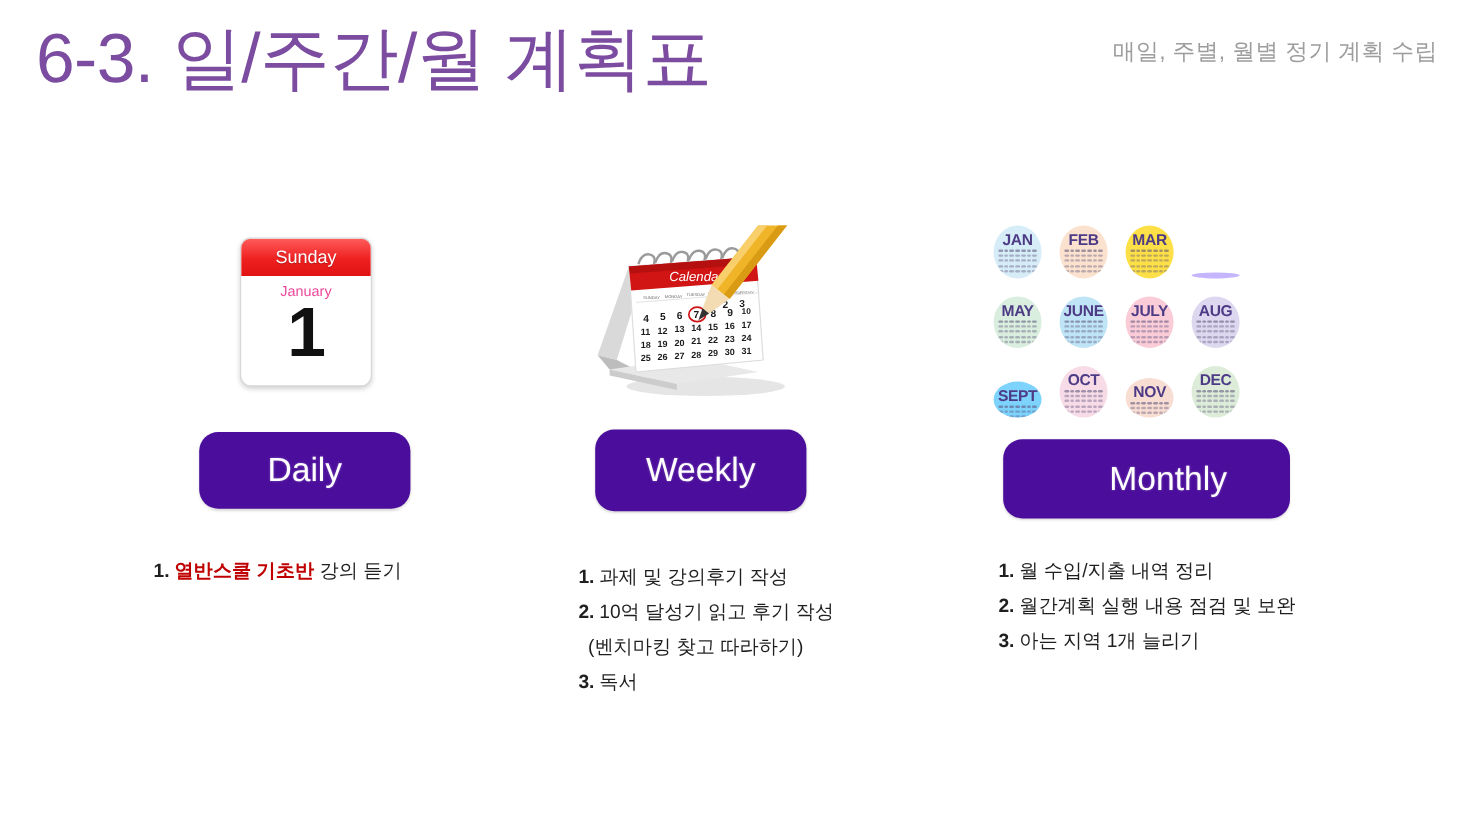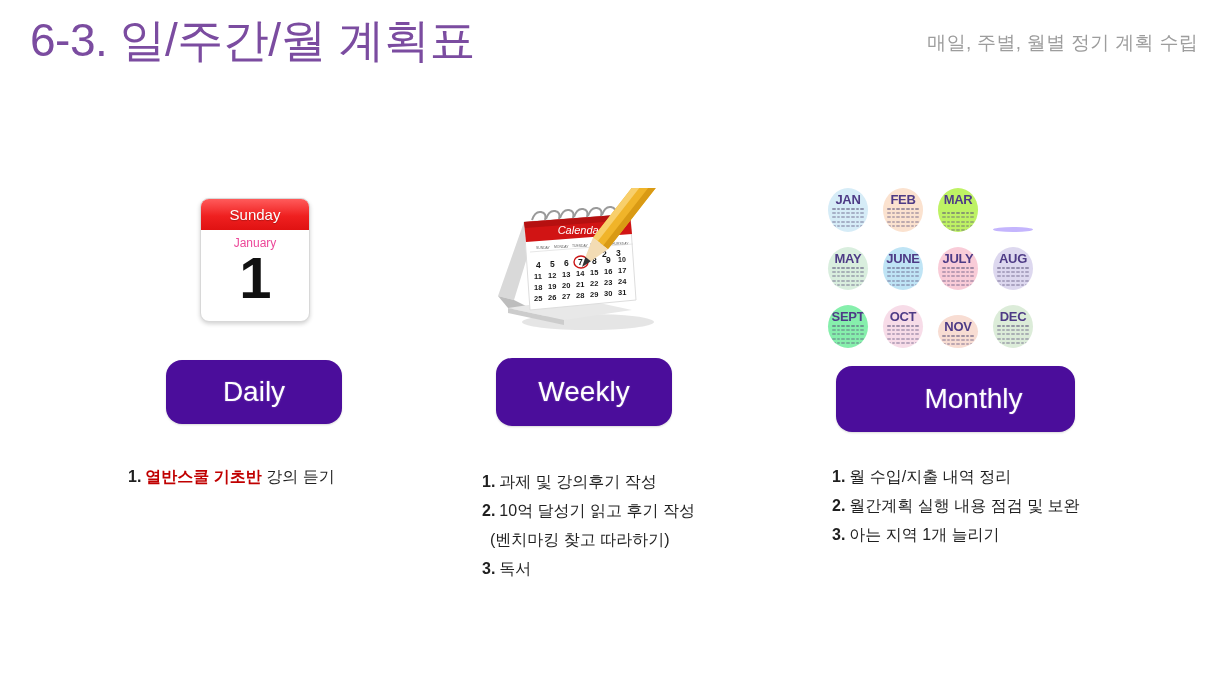--- a/index.html
+++ b/index.html
@@ -14,21 +14,21 @@
     overflow: hidden;
     font-family: "Liberation Sans", "DejaVu Sans", sans-serif;
     -webkit-font-smoothing: antialiased;
   }
 
   
   #slide-title {
     position: absolute;
     left: 30px;
     top: 10px;
-    font-size: 46px;
+    font-size: 58px;
     font-weight: 400;
     color: #7b4ca0;
     letter-spacing: -0.5px;
     white-space: nowrap;
   }
   #slide-subtitle {
     position: absolute;
     right: 18px;
     top: 30px;
     font-size: 19px;
@@ -360,21 +360,21 @@
             <i></i>
             <i></i>
             <i></i>
             <i></i>
             <i></i>
             <i></i>
             <i></i>
             <i></i>
           </div>
         </div>
-        <div class="month-circle" style="background: #bef264; justify-content: space-between;">
+        <div class="month-circle" style="background: #fde047;">
           <div class="month-label">MAR</div>
           <div class="month-grid">
             <i class="head"></i>
             <i class="head"></i>
             <i class="head"></i>
             <i class="head"></i>
             <i class="head"></i>
             <i class="head"></i>
             <i class="head"></i>
             <i></i>
@@ -600,21 +600,21 @@
             <i></i>
             <i></i>
             <i></i>
             <i></i>
             <i></i>
             <i></i>
             <i></i>
             <i></i>
           </div>
         </div>
-        <div class="month-circle" style="background: #86efac;">
+        <div class="month-circle" style="background: #7dd3fc; margin-top: 13px;">
           <div class="month-label">SEPT</div>
           <div class="month-grid">
             <i class="head"></i>
             <i class="head"></i>
             <i class="head"></i>
             <i class="head"></i>
             <i class="head"></i>
             <i class="head"></i>
             <i class="head"></i>
             <i></i>

